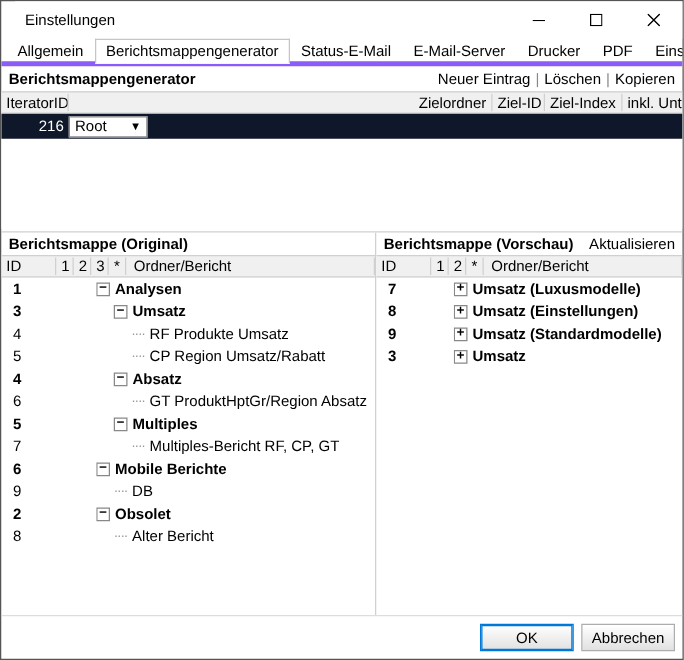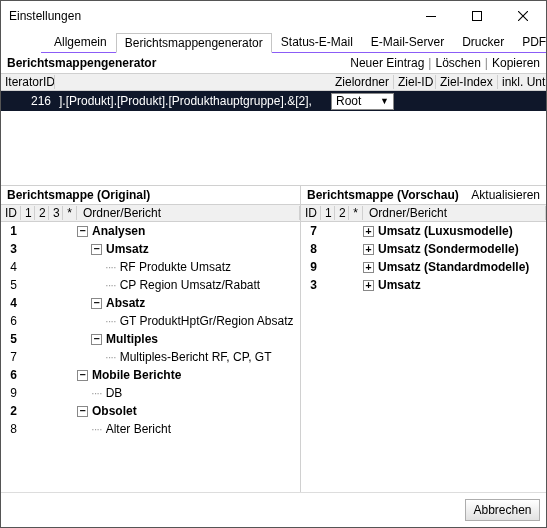--- a/index.html
+++ b/index.html
@@ -1,22 +1,22 @@
 <!DOCTYPE html>
 <html><head>
 <meta charset="utf-8">
 <style>
   * { box-sizing: border-box; margin: 0; padding: 0; }
   body { font-family: "Segoe UI", Tahoma, sans-serif; font-size: 12px; background: #fff; color: #000; width: 547px; height: 528px; overflow: hidden; border: 1px solid #555; display: flex; flex-direction: column; }
   
-  .titlebar { height: 30px; display: flex; align-items: center; padding: 0 0 0 8px; background: #fff; }
+  .titlebar { height: 30px; display: flex; align-items: center; padding: 0 0 0 8px; background: #fff; margin-left: 11px; }
   .titlebar .title { flex: 1; font-size: 12px; }
   .titlebar .winbtn { width: 46px; height: 30px; display: flex; align-items: center; justify-content: center; color: #000; }
   
-  .tabs { display: flex; align-items: center; height: 22px; border-bottom: 1px solid #8b5cf6; padding: 0 4px; position: relative; margin-left: 40px; }
+  .tabs { display: flex; align-items: center; height: 22px; border-bottom: 4px solid #8b5cf6; padding: 0 4px; position: relative; }
   .tab { padding: 2px 8px; border: 1px solid transparent; border-bottom: none; cursor: default; font-size: 12px; white-space: nowrap; }
   .tab.active { border: 1px solid #c5c5c5; border-bottom: 1px solid #fff; background: #fff; position: relative; top: 1px; }
   
   .toolbar { display: flex; align-items: center; height: 20px; padding: 0 6px; }
   .toolbar .section-title { font-weight: bold; font-size: 12px; flex: 1; }
   .toolbar .links { display: flex; gap: 0; text-align: center; }
   .toolbar .link { font-size: 12px; cursor: default; }
   .toolbar .sep { margin: 0 4px; color: #888; }
   
   .grid-header { display: flex; font-size: 12px; background: #f0f0f0; border-top: 1px solid #d0d0d0; border-bottom: 1px solid #d0d0d0; height: 18px; align-items: center; }
@@ -45,21 +45,21 @@
   .panes { display: flex; flex: 1; overflow: hidden; }
   .pane { display: flex; flex-direction: column; overflow: hidden; }
   .pane-left { width: 300px; border-right: 1px solid #d0d0d0; }
   .pane-right { flex: 1; }
   .pane-header { display: flex; align-items: center; padding: 2px 6px; }
   .pane-title { font-weight: bold; flex: 1; }
   .pane-link { font-size: 12px; }
   
   .tree-header { display: flex; background: #f0f0f0; border-top: 1px solid #d0d0d0; border-bottom: 1px solid #d0d0d0; height: 18px; align-items: center; font-size: 12px; }
   .tree-header .th { border-right: 1px solid #d0d0d0; padding: 0 4px; }
-  .th-id { width: 20px; text-align: right; }
+  .th-id { width: 44px; }
   .th-n { width: 14px; text-align: center; }
   .th-star { width: 14px; text-align: center; }
   .th-name { flex: 1; padding-left: 6px !important; }
   
   .tree-body { flex: 1; overflow: hidden; }
   .tree-row { display: flex; align-items: center; height: 18px; font-size: 12px; }
   .tree-row .tid { width: 20px; text-align: right; padding-right: 4px; font-weight: bold; }
   .tree-row .tcol { width: 14px; }
   .tree-row .tlabel { display: flex; align-items: center; flex: 1; overflow: hidden; white-space: nowrap; }
   .tree-row.leaf .tid { font-weight: normal; }
@@ -121,21 +121,20 @@
   <div class="col col-iter"></div>
   <div class="col col-ziel">Zielordner</div>
   <div class="col col-zielid">Ziel-ID</div>
   <div class="col col-zielidx">Ziel-Index</div>
   <div class="col col-inkl">inkl. Unt</div>
 </div>
 
 <div class="grid-body">
   <div class="grid-row selected">
     <div class="cell cell-id">216</div>
-    <div class="cell cell-iter">].[Produkt].[Produkt].[Produkthauptgruppe].&amp;[2],</div>
     <div class="cell cell-ziel">
       <span>Root</span>
       <span class="dd">▼</span>
     </div>
     <div class="cell cell-zielid"></div>
     <div class="cell cell-zielidx"></div>
     <div class="cell cell-inkl"></div>
   </div>
 </div>
 
@@ -325,21 +324,21 @@
             <span>Umsatz (Luxusmodelle)</span>
           </div>
         </div>
         <div class="tree-row bold">
           <div class="tid">8</div>
           <div class="tcol"></div>
           <div class="tcol"></div>
           <div class="tcol"></div>
           <div class="tlabel">
             <span class="exp">+</span>
-            <span>Umsatz (Sondermodelle)</span>
+            <span>Umsatz (Einstellungen)</span>
           </div>
         </div>
         <div class="tree-row bold">
           <div class="tid">9</div>
           <div class="tcol"></div>
           <div class="tcol"></div>
           <div class="tcol"></div>
           <div class="tlabel">
             <span class="exp">+</span>
             <span>Umsatz (Standardmodelle)</span>
@@ -353,14 +352,15 @@
           <div class="tlabel">
             <span class="exp">+</span>
             <span>Umsatz</span>
           </div>
         </div>
       </div>
   </div>
 </div>
 
 <div class="buttons">
+  <button class="btn default">OK</button>
   <button class="btn">Abbrechen</button>
 </div>
 
 </body></html>

